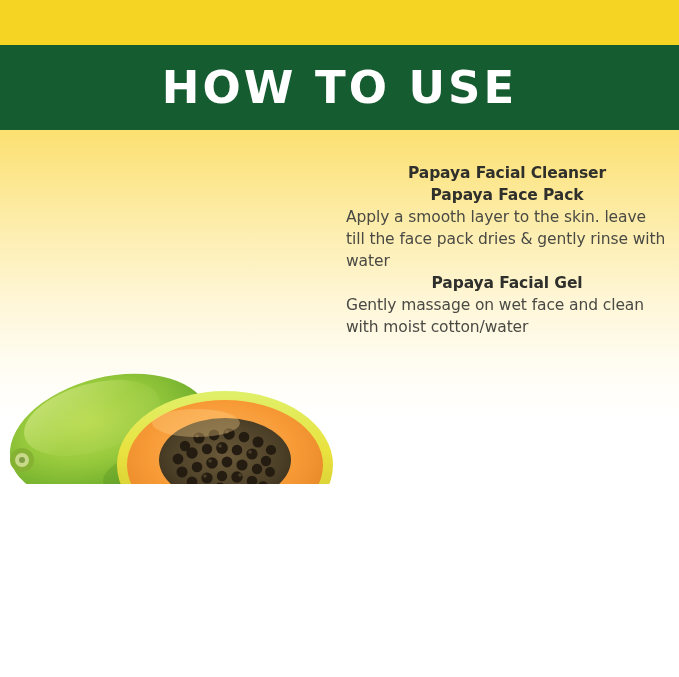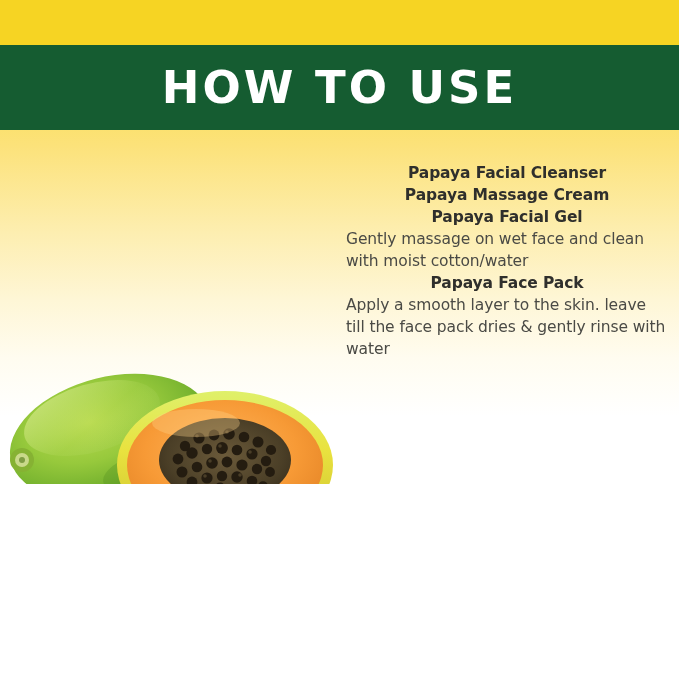--- a/index.html
+++ b/index.html
@@ -115,31 +115,30 @@
   </div>
 
   <div class="steps">
 
     <div class="step">
       <div class="step-title">Papaya Facial Cleanser</div>
     </div>
 
 
     <div class="step">
-      <div class="step-title">Papaya Massage Cream</div>
+    </div>
+
+    <div class="step">
+      <div class="step-title">Papaya Face Pack</div>
+      <div class="step-desc">Apply a smooth layer to the skin. leave till the face pack dries &amp; gently rinse with water</div>
     </div>
 
     <div class="step">
       <div class="step-title">Papaya Facial Gel</div>
       <div class="step-desc">Gently massage on wet face and clean with moist cotton/water</div>
-    </div>
-
-    <div class="step">
-      <div class="step-title">Papaya Face Pack</div>
-      <div class="step-desc">Apply a smooth layer to the skin. leave till the face pack dries &amp; gently rinse with water</div>
     </div>
 
   </div>
 
   <div class="papaya-art">
     <div class="shadow-blur"></div>
     <svg width="360" height="270" viewBox="0 0 360 270" xmlns="http://www.w3.org/2000/svg">
       <defs>
         <radialGradient id="wholeGrad" cx="42%" cy="34%" r="72%">
           <stop offset="0%" stop-color="#b8da4e"></stop>

